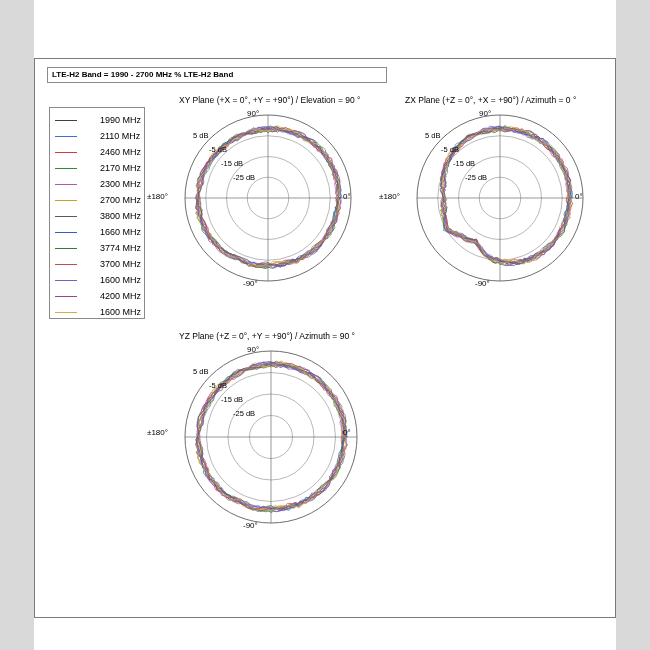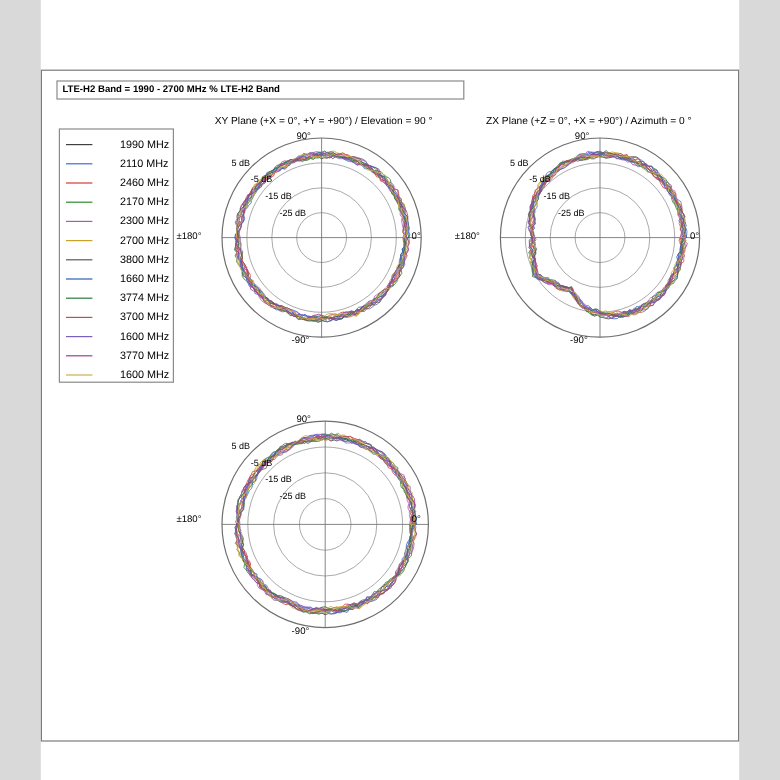--- a/index.html
+++ b/index.html
@@ -177,21 +177,21 @@
         <div class="legend-item">
           <span class="legend-swatch" style="border-top-color: rgb(192, 80, 80);"></span>
           <span class="legend-label">3700 MHz</span>
         </div>
         <div class="legend-item">
           <span class="legend-swatch" style="border-top-color: rgb(122, 95, 192);"></span>
           <span class="legend-label">1600 MHz</span>
         </div>
         <div class="legend-item">
           <span class="legend-swatch" style="border-top-color: rgb(160, 63, 143);"></span>
-          <span class="legend-label">3770 MHz</span>
+          <span class="legend-label">4200 MHz</span>
         </div>
         <div class="legend-item">
           <span class="legend-swatch" style="border-top-color: rgb(203, 178, 74);"></span>
           <span class="legend-label">1600 MHz</span>
         </div>
       </div>
 
     <div class="panel" style="left:108px; top:36px; width:250px; height:230px;">
       <div class="panel-title" style="left:36px; top:0;">XY Plane (+X = 0°, +Y = +90°) / Elevation = 90 °</div>
       <div class="polar" style="left:36px; top:14px;" id="polar-xy">
@@ -256,20 +256,21 @@
       <div class="axis-label" style="left:180px; top:97px;">0°</div>
       <div class="axis-label" style="left:80px; top:184px;">-90°</div>
       <div class="axis-label" style="left:-16px; top:97px;">±180°</div>
       <div class="ring-label" style="left:30px; top:36px;">5 dB</div>
       <div class="ring-label" style="left:46px; top:50px;">-5 dB</div>
       <div class="ring-label" style="left:58px; top:64px;">-15 dB</div>
       <div class="ring-label" style="left:70px; top:78px;">-25 dB</div>
     </div>
 
     <div class="panel" style="left:108px; top:272px; width:250px; height:240px;">
+      <div class="panel-title" style="left:36px; top:0;">YZ Plane (+Z = 0°, +Y = +90°) / Azimuth = 90 °</div>
       <div class="polar" style="left:36px; top:14px;" id="polar-yz">
           <svg width="184" height="184" viewBox="0 0 184 184">
             <circle cx="92" cy="92" r="86" fill="#ffffff" stroke="#6e6e6e" stroke-width="1"></circle>
             <circle cx="92" cy="92" r="64.5" fill="none" stroke="#9a9a9a" stroke-width="0.7"></circle>
             <circle cx="92" cy="92" r="43" fill="none" stroke="#9a9a9a" stroke-width="0.7"></circle>
             <circle cx="92" cy="92" r="21.5" fill="none" stroke="#9a9a9a" stroke-width="0.7"></circle>
             <line x1="6" y1="92" x2="178" y2="92" stroke="#6e6e6e" stroke-width="0.7"></line>
             <line x1="92" y1="6" x2="92" y2="178" stroke="#6e6e6e" stroke-width="0.7"></line>
             <path d="M 164.98 92.00 L 165.24 89.44 L 165.77 86.84 L 166.16 84.21 L 166.76 81.49 L 166.46 78.87 L 166.24 76.22 L 165.90 73.57 L 164.52 71.20 L 164.35 68.49 L 163.81 65.87 L 161.69 63.84 L 160.82 61.36 L 160.35 58.66 L 159.48 56.12 L 157.46 54.21 L 155.97 52.03 L 154.39 49.92 L 151.76 48.58 L 150.63 46.19 L 148.79 44.35 L 146.64 42.80 L 145.73 40.11 L 144.41 37.73 L 141.83 36.66 L 140.29 34.45 L 137.41 33.88 L 135.35 32.34 L 134.24 29.38 L 131.44 28.89 L 129.36 27.30 L 126.54 27.04 L 124.31 25.75 L 121.91 24.81 L 119.96 22.80 L 117.20 22.76 L 114.38 23.12 L 112.29 21.25 L 109.28 22.69 L 106.79 22.42 L 104.51 21.04 L 101.77 22.49 L 99.40 21.58 L 96.85 22.59 L 94.48 21.00 L 92.00 21.00 L 89.52 21.10 L 87.14 22.43 L 84.74 22.88 L 82.25 22.65 L 79.72 22.37 L 77.30 22.83 L 74.74 22.79 L 72.58 24.26 L 69.84 23.80 L 67.59 24.93 L 64.94 25.03 L 62.14 24.92 L 60.29 26.99 L 57.94 27.94 L 55.92 29.51 L 53.48 30.36 L 51.33 31.71 L 49.65 33.71 L 48.07 35.77 L 45.70 36.82 L 43.91 38.59 L 41.39 39.59 L 40.98 42.73 L 37.77 43.17 L 36.64 45.55 L 34.90 47.39 L 33.08 49.19 L 32.28 51.72 L 30.35 53.48 L 29.71 56.03 L 28.14 58.04 L 25.43 59.53 L 24.06 61.75 L 23.10 64.16 L 22.28 66.62 L 20.77 68.86 L 20.14 71.39 L 18.90 73.77 L 18.91 76.46 L 18.47 79.03 L 18.22 81.63 L 19.09 84.34 L 18.61 86.87 L 18.97 89.45 L 19.39 92.00 L 20.27 94.51 L 19.89 97.04 L 21.14 99.45 L 22.27 101.80 L 22.86 104.19 L 22.84 106.70 L 23.86 108.99 L 23.08 111.76 L 24.68 113.88 L 24.58 116.54 L 26.13 118.61 L 26.47 121.18 L 28.23 123.10 L 28.29 125.88 L 28.99 128.38 L 29.97 130.76 L 32.62 132.05 L 33.10 134.80 L 35.59 136.07 L 35.49 139.41 L 37.37 141.19 L 39.08 143.10 L 42.21 143.56 L 43.15 146.25 L 46.13 146.67 L 47.36 149.13 L 49.45 150.56 L 51.29 152.36 L 53.91 152.96 L 56.52 153.45 L 57.81 156.30 L 60.01 157.60 L 62.58 158.09 L 64.54 159.97 L 67.31 159.82 L 69.58 161.00 L 71.62 163.06 L 74.23 163.28 L 76.52 164.81 L 79.23 164.40 L 81.56 166.27 L 84.24 165.84 L 86.83 165.90 L 89.41 166.07 L 92.00 167.28 L 94.60 166.34 L 97.22 166.67 L 99.77 165.94 L 102.27 165.07 L 104.84 164.82 L 107.45 164.68 L 109.74 163.16 L 112.02 161.83 L 114.39 160.91 L 116.53 159.40 L 119.41 159.85 L 121.12 157.41 L 123.51 156.61 L 125.61 155.21 L 128.02 154.39 L 130.22 153.17 L 132.50 152.05 L 133.66 149.34 L 135.79 148.05 L 138.59 147.52 L 140.80 146.20 L 142.52 144.31 L 144.17 142.38 L 145.47 140.14 L 147.61 138.66 L 148.52 136.16 L 150.28 134.34 L 152.55 132.84 L 153.01 130.12 L 153.52 127.52 L 154.87 125.43 L 156.67 123.54 L 158.06 121.41 L 158.65 118.93 L 158.24 116.11 L 159.05 113.79 L 159.78 111.44 L 161.23 109.26 L 162.56 107.00 L 162.13 104.37 L 163.34 102.03 L 163.74 99.54 L 163.84 97.02 L 164.86 94.54 L 165.01 92.00 Z" fill="none" stroke="#404040" stroke-width="0.75" stroke-opacity="0.9"></path>
             <path d="M 167.55 92.00 L 167.82 89.35 L 167.64 86.71 L 167.28 84.09 L 166.46 81.53 L 166.43 78.88 L 164.13 76.67 L 164.75 73.86 L 164.13 71.32 L 162.55 69.08 L 162.18 66.46 L 160.05 64.51 L 158.78 62.27 L 157.88 59.87 L 156.63 57.64 L 156.59 54.71 L 154.99 52.64 L 152.78 51.00 L 152.29 48.19 L 151.08 45.84 L 148.02 44.99 L 146.32 43.09 L 144.51 41.29 L 143.46 38.71 L 140.37 38.28 L 138.66 36.40 L 136.08 35.59 L 134.35 33.72 L 131.56 33.34 L 130.25 30.79 L 127.89 29.84 L 125.35 29.27 L 123.33 27.76 L 120.74 27.45 L 118.88 25.47 L 116.76 23.96 L 114.19 23.72 L 111.87 22.72 L 109.85 20.42 L 107.21 20.43 L 104.78 19.52 L 102.18 19.60 L 99.86 17.20 L 97.21 17.46 L 94.60 17.57 L 92.00 16.51 L 89.38 17.01 L 86.75 16.92 L 84.11 16.96 L 81.72 18.86 L 79.15 19.15 L 76.74 20.18 L 73.97 19.69 L 71.62 20.93 L 69.63 23.16 L 67.39 24.38 L 64.57 24.11 L 62.39 25.50 L 59.90 26.19 L 57.91 27.89 L 55.17 28.22 L 53.02 29.62 L 51.76 32.34 L 49.27 33.19 L 47.15 34.59 L 45.98 37.16 L 44.21 38.93 L 41.40 39.60 L 40.96 42.71 L 39.82 45.01 L 37.45 46.23 L 36.53 48.66 L 34.68 50.35 L 35.16 53.66 L 33.96 55.73 L 31.44 57.03 L 31.35 59.75 L 30.65 62.08 L 28.72 63.83 L 27.88 66.10 L 26.69 68.23 L 25.84 70.50 L 23.37 72.32 L 22.91 74.77 L 22.80 77.29 L 21.83 79.63 L 21.34 82.07 L 18.48 84.27 L 17.90 86.82 L 19.02 89.45 L 18.78 92.00 L 17.03 94.62 L 17.73 97.19 L 18.33 99.74 L 19.68 102.16 L 20.16 104.67 L 20.39 107.22 L 20.34 109.87 L 21.61 112.18 L 21.83 114.80 L 22.47 117.31 L 23.11 119.83 L 24.89 121.88 L 25.66 124.35 L 26.21 126.98 L 26.37 129.89 L 28.80 131.49 L 30.43 133.53 L 30.80 136.46 L 32.61 138.40 L 34.48 140.27 L 36.99 141.53 L 37.69 144.45 L 40.60 145.23 L 42.82 146.62 L 45.23 147.73 L 47.56 148.88 L 49.52 150.47 L 51.62 151.87 L 54.24 152.42 L 56.75 153.06 L 59.04 154.00 L 60.83 155.91 L 63.69 155.58 L 65.95 156.48 L 68.41 156.80 L 70.24 158.97 L 72.59 159.68 L 74.83 160.88 L 77.37 160.85 L 79.82 161.08 L 82.03 162.97 L 84.54 163.00 L 87.00 163.47 L 89.51 163.40 L 92.00 164.52 L 94.56 165.31 L 96.98 163.21 L 99.52 163.55 L 102.18 164.41 L 104.63 163.63 L 106.92 162.18 L 109.36 161.64 L 111.83 161.16 L 114.18 160.26 L 116.63 159.66 L 119.70 160.56 L 121.65 158.59 L 123.92 157.45 L 127.01 157.84 L 129.23 156.49 L 131.47 155.16 L 134.47 154.96 L 136.15 152.76 L 137.86 150.70 L 140.11 149.34 L 141.96 147.49 L 143.84 145.69 L 145.22 143.40 L 146.82 141.36 L 148.10 139.07 L 149.67 137.05 L 150.62 134.59 L 152.60 132.87 L 154.15 130.84 L 153.57 127.55 L 155.44 125.73 L 156.14 123.28 L 156.10 120.54 L 158.09 118.70 L 158.70 116.28 L 160.26 114.18 L 160.66 111.69 L 161.25 109.27 L 161.43 106.76 L 163.18 104.55 L 162.65 101.93 L 163.83 99.55 L 164.03 97.04 L 163.72 94.50 L 165.72 92.00 Z" fill="none" stroke="#3a6fd8" stroke-width="0.75" stroke-opacity="0.9"></path>

